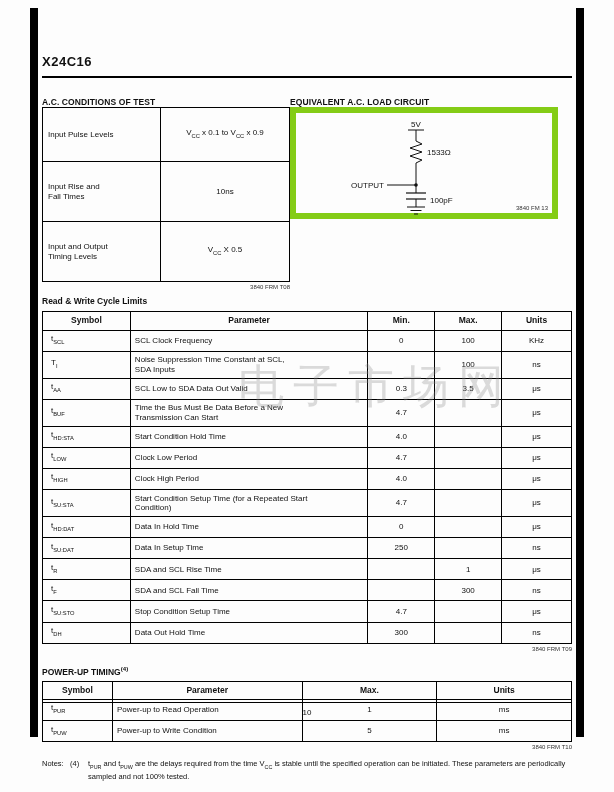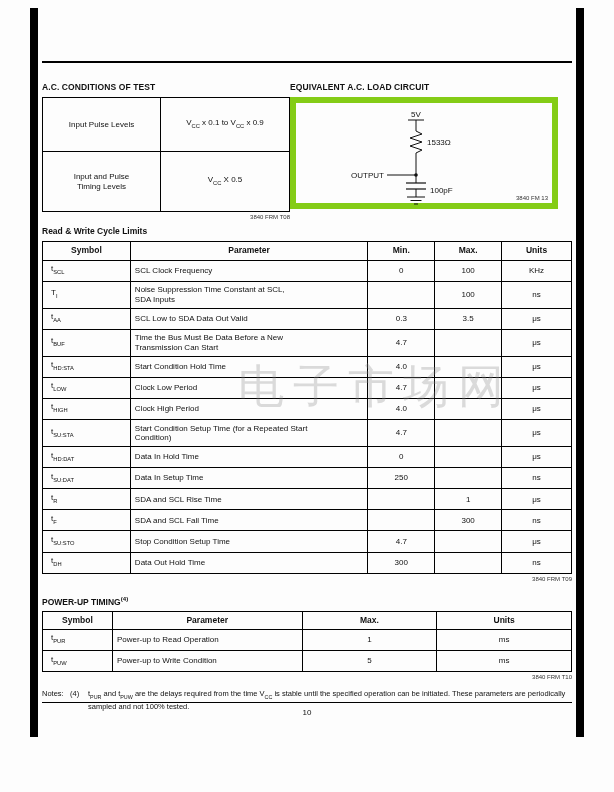--- a/index.html
+++ b/index.html
@@ -21,27 +21,27 @@
 
   .content { position:absolute; left:42px; top:54px; width:530px; z-index:2; }
 
   .chip-title { font-size:13px; font-weight:bold; letter-spacing:0.5px; }
   .header-rule { height:2px; background:#000; margin-top:7px; margin-bottom:19px; }
 
   .two-col { display:flex; justify-content:space-between; align-items:flex-start; }
   .col-left  { width:250px; }
   .col-right { width:288px; }
 
-  .section-heading { font-size:8.5px; font-weight:bold; margin-bottom:5px; letter-spacing:0.1px; }
+  .section-heading { font-size:8.5px; font-weight:bold; letter-spacing:0.1px; }
 
   table { border-collapse:collapse; }
   td, th { border:1px solid #000; font-size:8px; line-height:9.5px; }
 
   .cond-table { width:248px; }
-  .cond-table td { padding:20px 5px; vertical-align:middle;text-align:center; }
+  .cond-table td { padding:20px 5px; vertical-align:middle; }
   .cond-label { width:118px; white-space:pre-line; }
   .cond-value { text-align:center; }
 
   .caption { font-size:6px; color:#333; text-align:right; margin-top:2px; }
 
   .circuit-box { position:relative; width:268px; height:112px; border:6px solid #84cc16; background:transparent; }
   .circuit-box svg { display:block; }
   .circuit-caption { position:absolute; right:4px; bottom:2px; font-size:6px; color:#333; }
   .circ-text { font-size:8px; fill:#111; font-family:"Liberation Sans", sans-serif; }
 
@@ -76,35 +76,41 @@
 </head>
 <body>
 
 <div class="page">
   <div class="bar bar-left"></div>
   <div class="bar bar-right"></div>
   <div class="watermark">电子市场网</div>
 
   <div class="content">
 
+    <div class="chip-title">X24C16</div>
     <div class="header-rule"></div>
 
     <div class="two-col">
       <div class="col-left">
         <div class="section-heading">A.C. CONDITIONS OF TEST</div>
         <table class="cond-table">
           <tbody>
   <tr>
     <td class="cond-label">Input Pulse Levels</td>
     <td class="cond-value">V<sub>CC</sub> x 0.1 to V<sub>CC</sub> x 0.9</td>
   </tr>
 
-
-  <tr>
-    <td class="cond-label">Input and Pulse
+  <tr>
+    <td class="cond-label">Input Rise and
+Fall Times</td>
+    <td class="cond-value">10ns</td>
+  </tr>
+
+  <tr>
+    <td class="cond-label">Input and Output
 Timing Levels</td>
     <td class="cond-value">V<sub>CC</sub> X 0.5</td>
   </tr>
 </tbody>
         </table>
         <div class="caption">3840 FRM T08</div>
       </div>
 
       <div class="col-right">
         <div class="section-heading">EQUIVALENT A.C. LOAD CIRCUIT</div>

